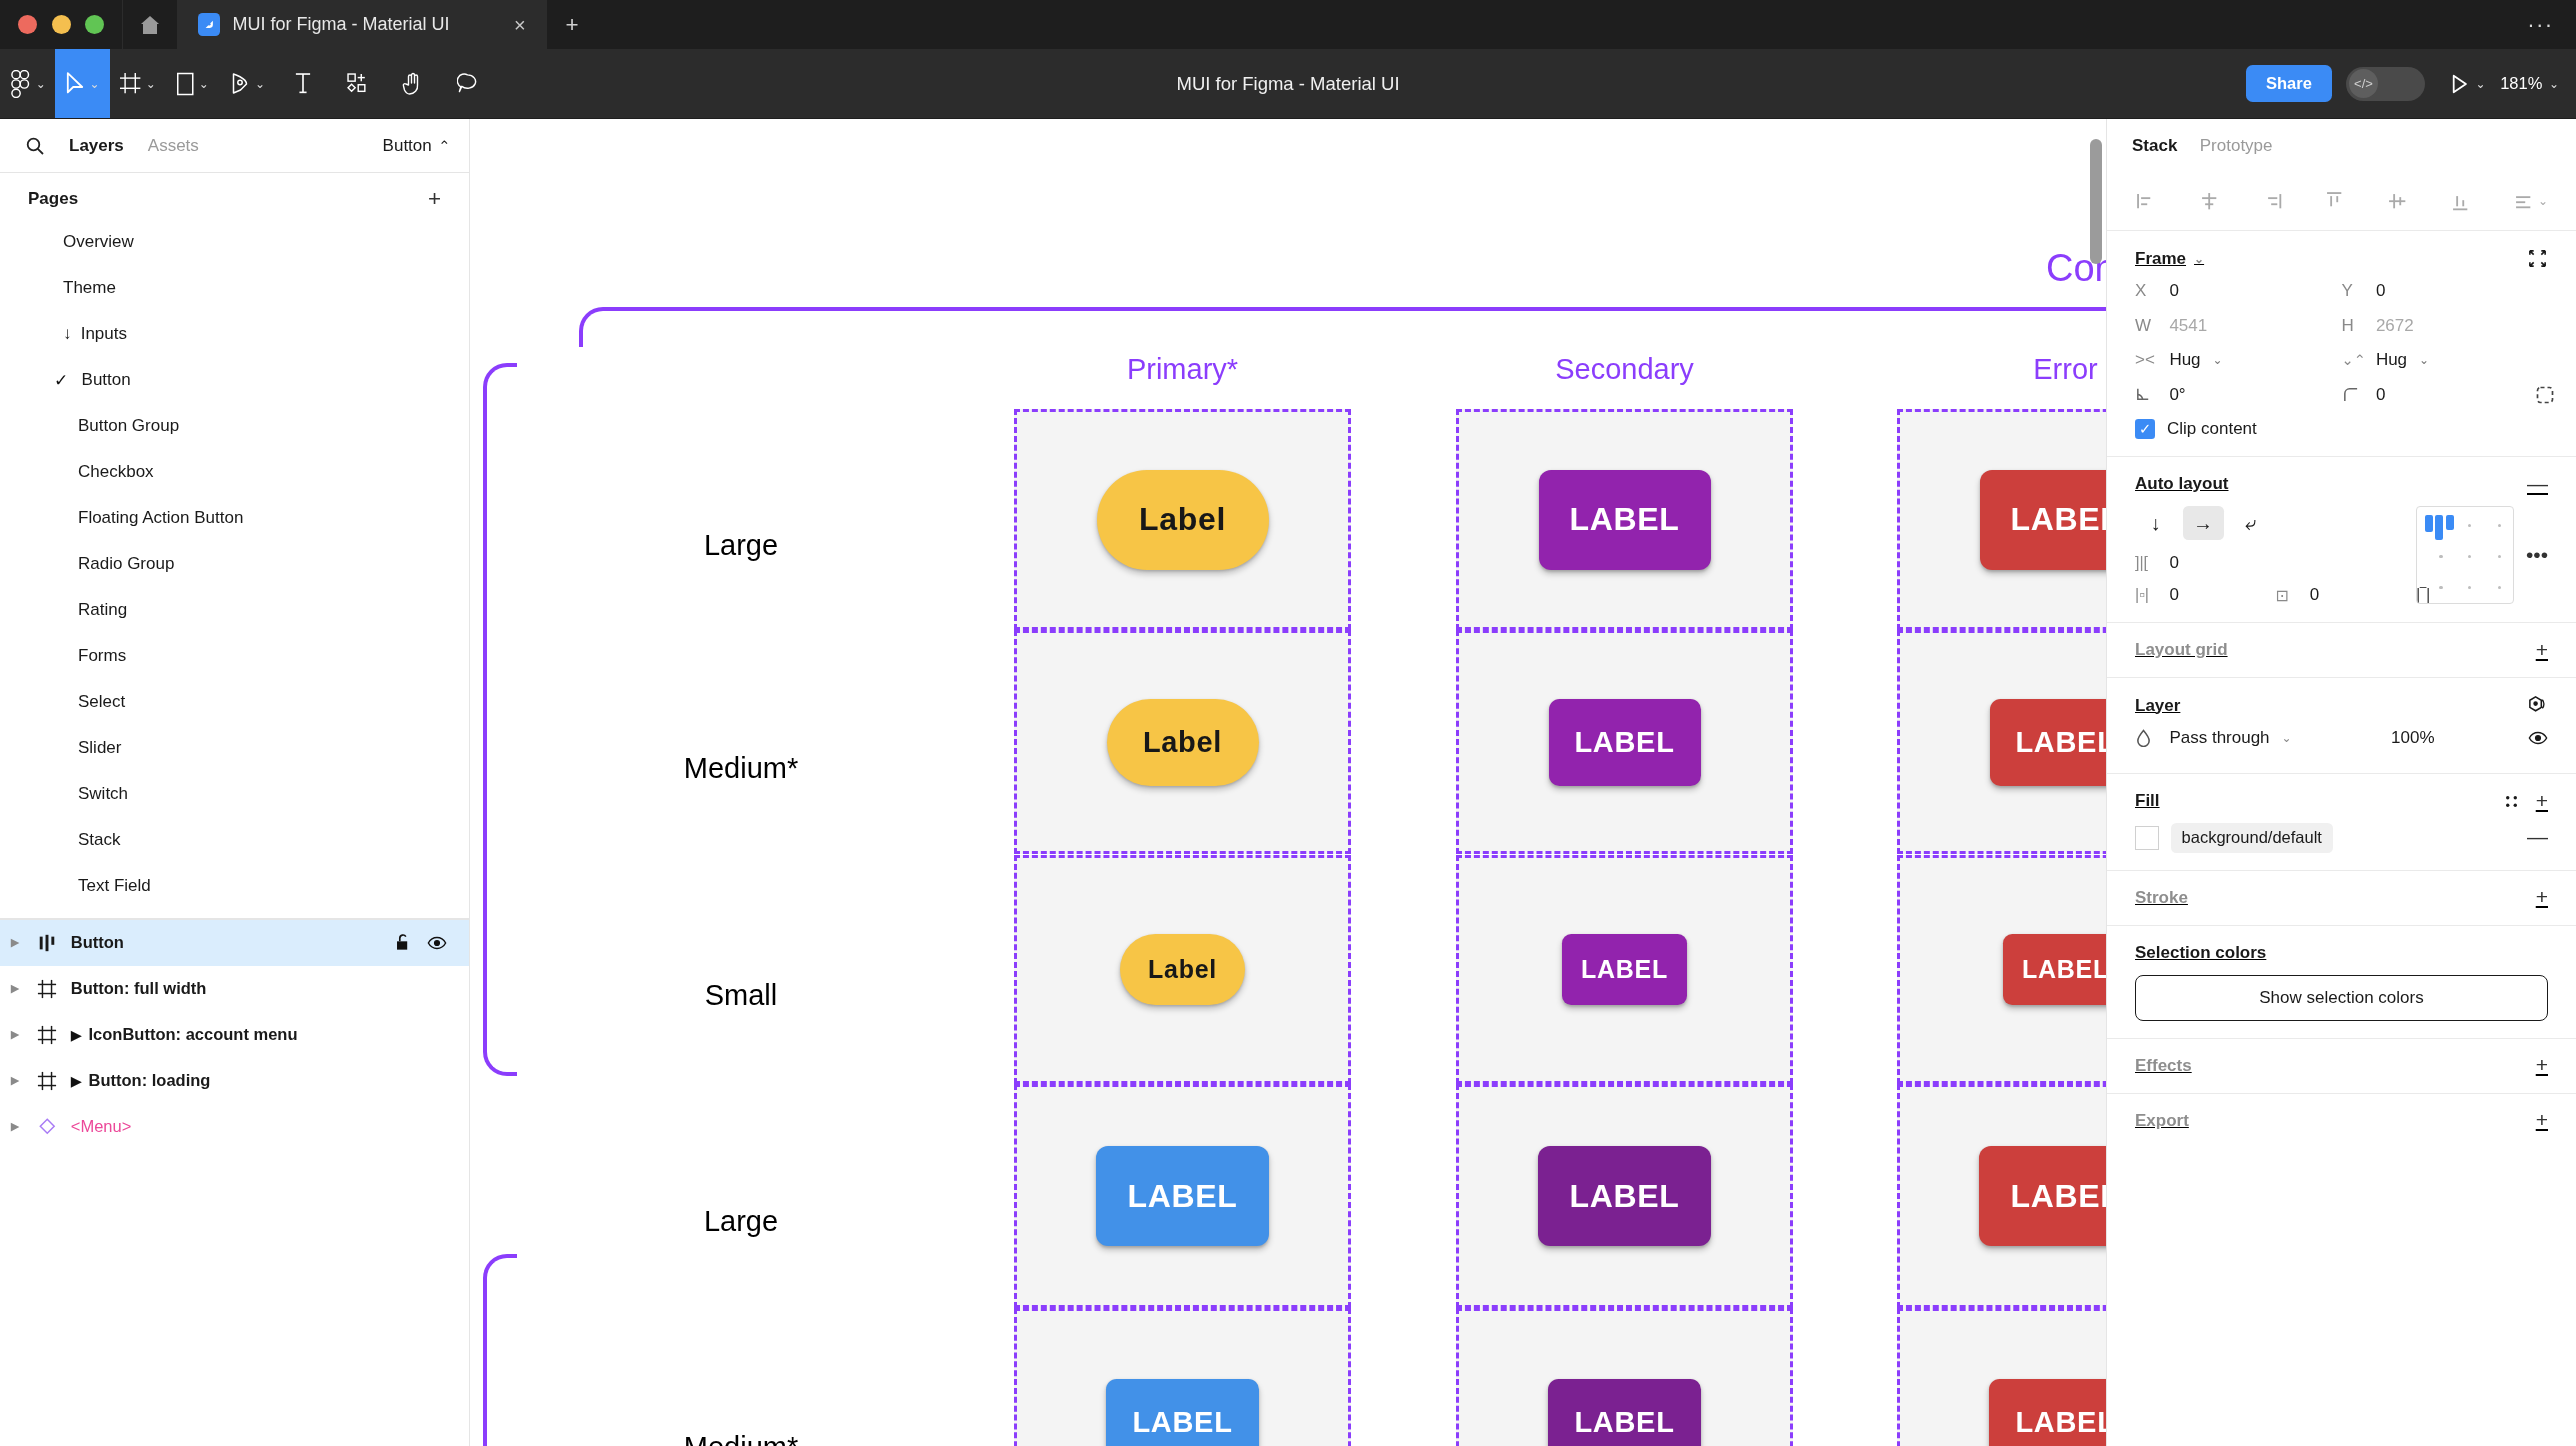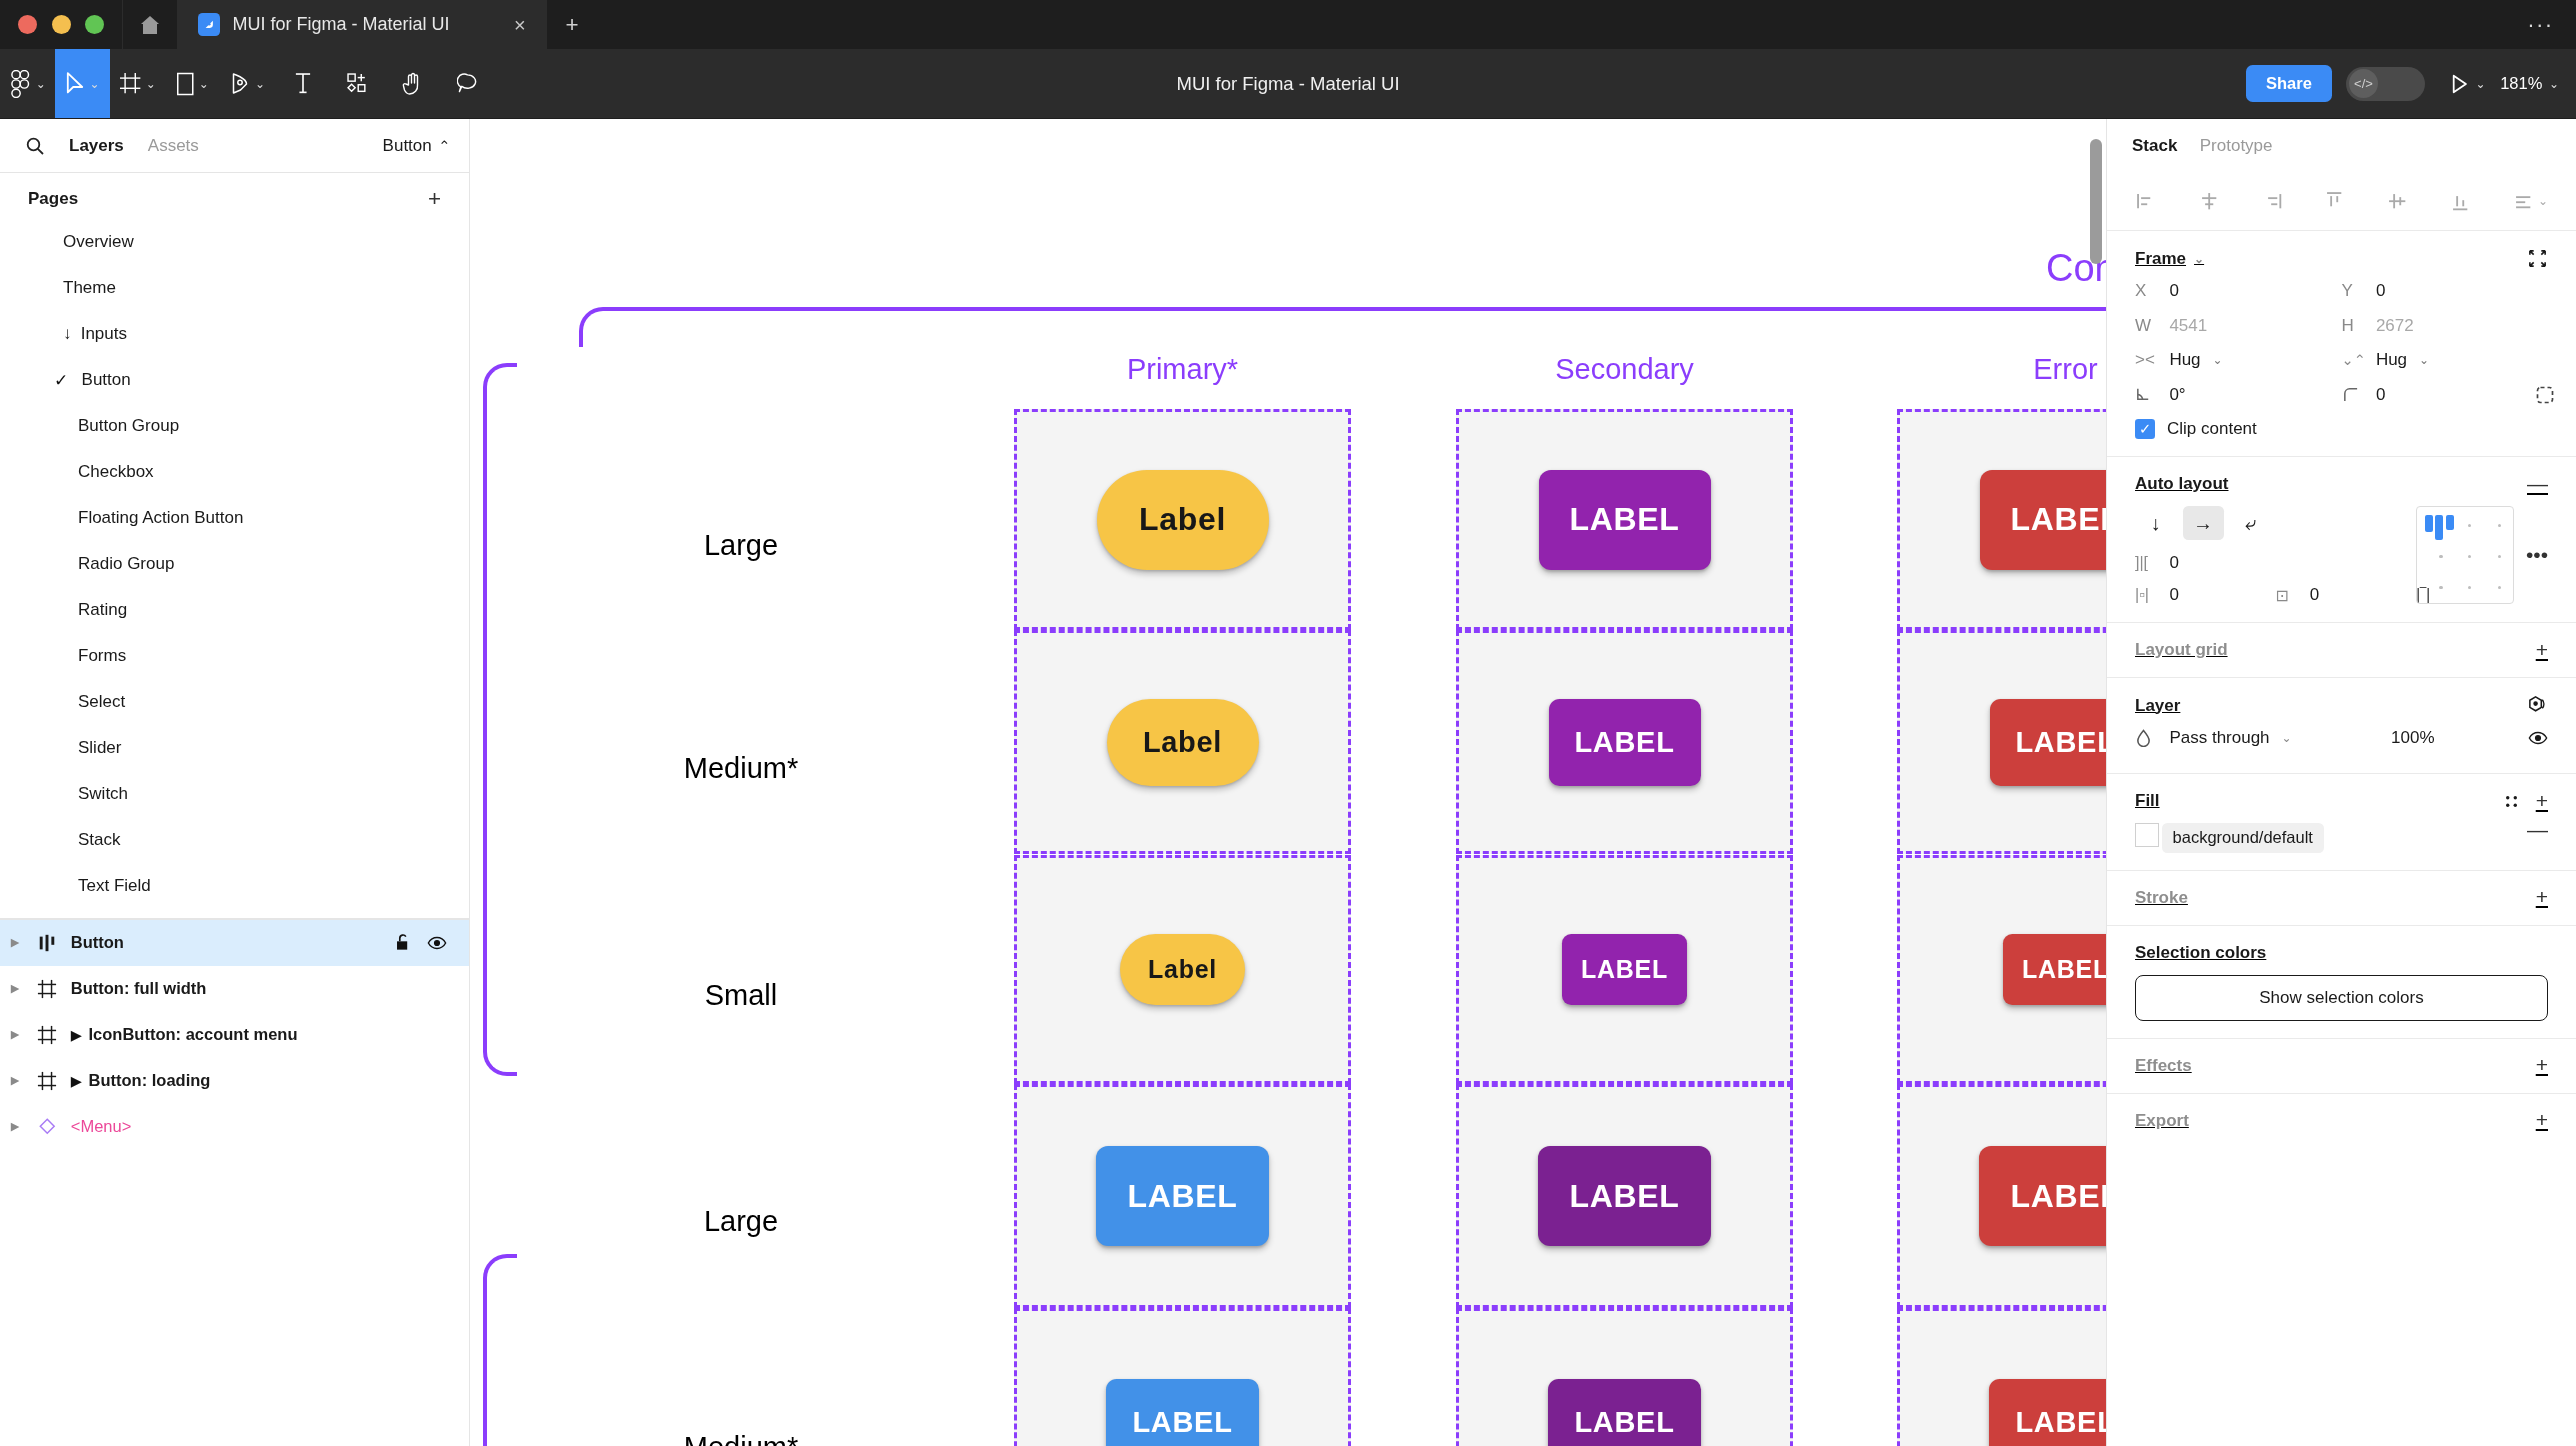--- a/index.html
+++ b/index.html
@@ -193,21 +193,21 @@
   .al-left { flex: 1; }
   .al-dirs { display: flex; align-items: center; gap: 6.6px; margin-bottom: 13px; }
   .al-dir { width: 41px; height: 34px; display: flex; align-items: center; justify-content: center; font-size: 20px; color: #1a1a1a; border-radius: 5.3px; }
   .al-dir.sel { background: #e8e8e8; }
   .al-grid {
     width: 98px; height: 98px; border: 1.3px solid #dcdcdc; border-radius: 4px;
     position: relative; flex: none; margin-right: 12px;
   }
   .al-grid .bar { position: absolute; background: #3b8bf5; border-radius: 2px; }
   .al-grid .dt { position: absolute; width: 3.3px; height: 3.3px; border-radius: 50%; background: #bdbdbd; }
-  .fill-row { display: flex; align-items: flex-start; gap: 3px; }
+  .fill-row { display: flex; align-items: center; gap: 12px; }
   .swatch { width: 24px; height: 24px; border: 1.3px solid #d0d0d0; background: #fff; flex: none; }
   .chipname {
     background: #f0f0f0; border-radius: 5.3px; padding: 5.3px 10.6px;
     font-size: 16.5px; color: #1a1a1a;
   }
   .show-sel-btn {
     width: 100%; border: 1.3px solid #1a1a1a; border-radius: 8px;
     padding: 12px 0; text-align: center; font-size: 17px; color: #1a1a1a;
     background: #fff;
   }

